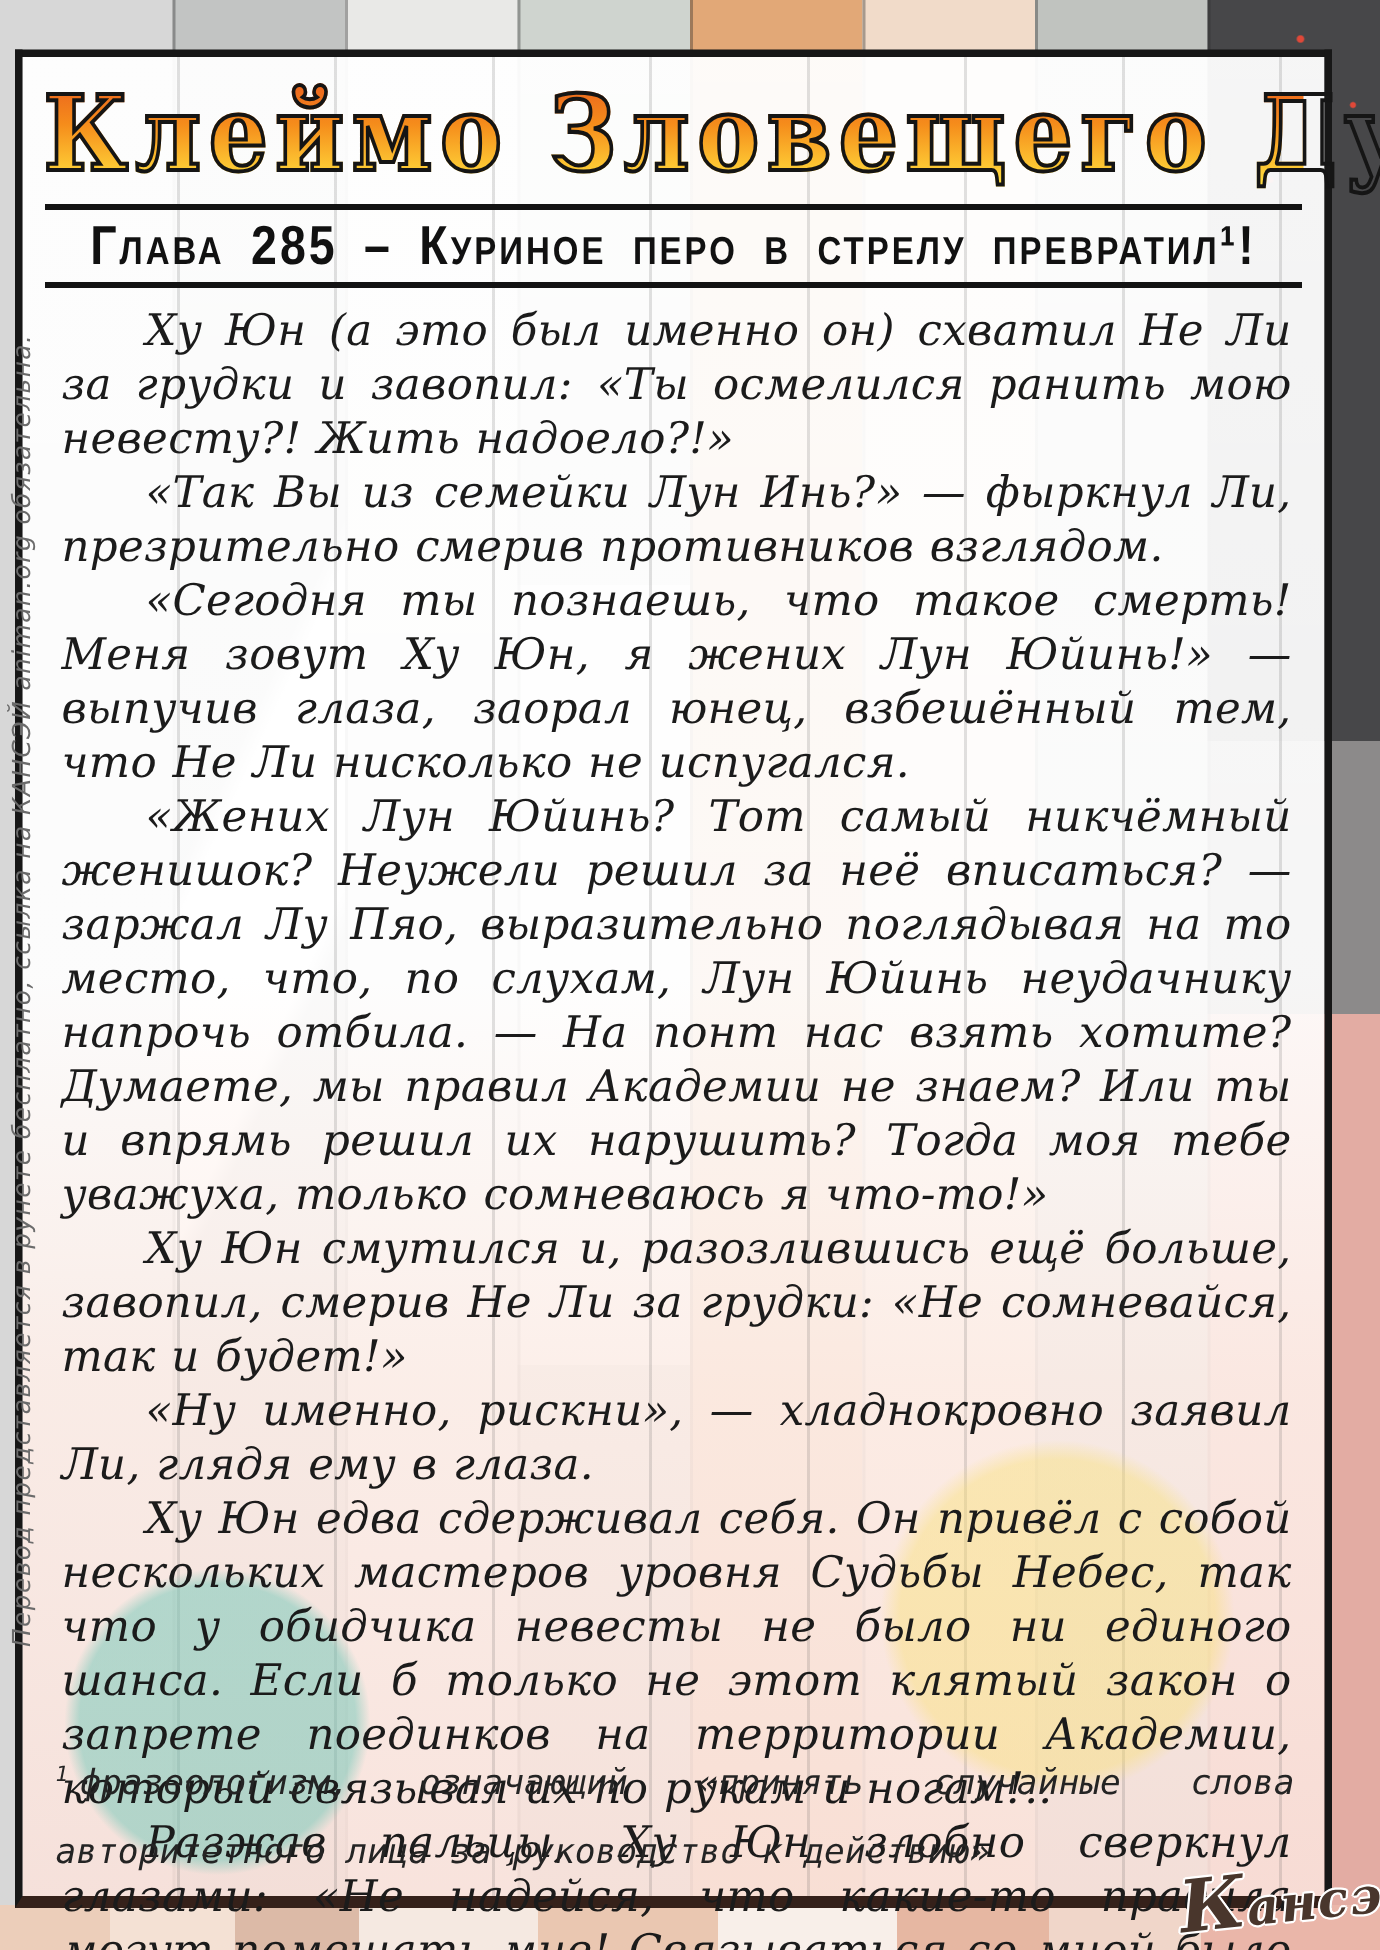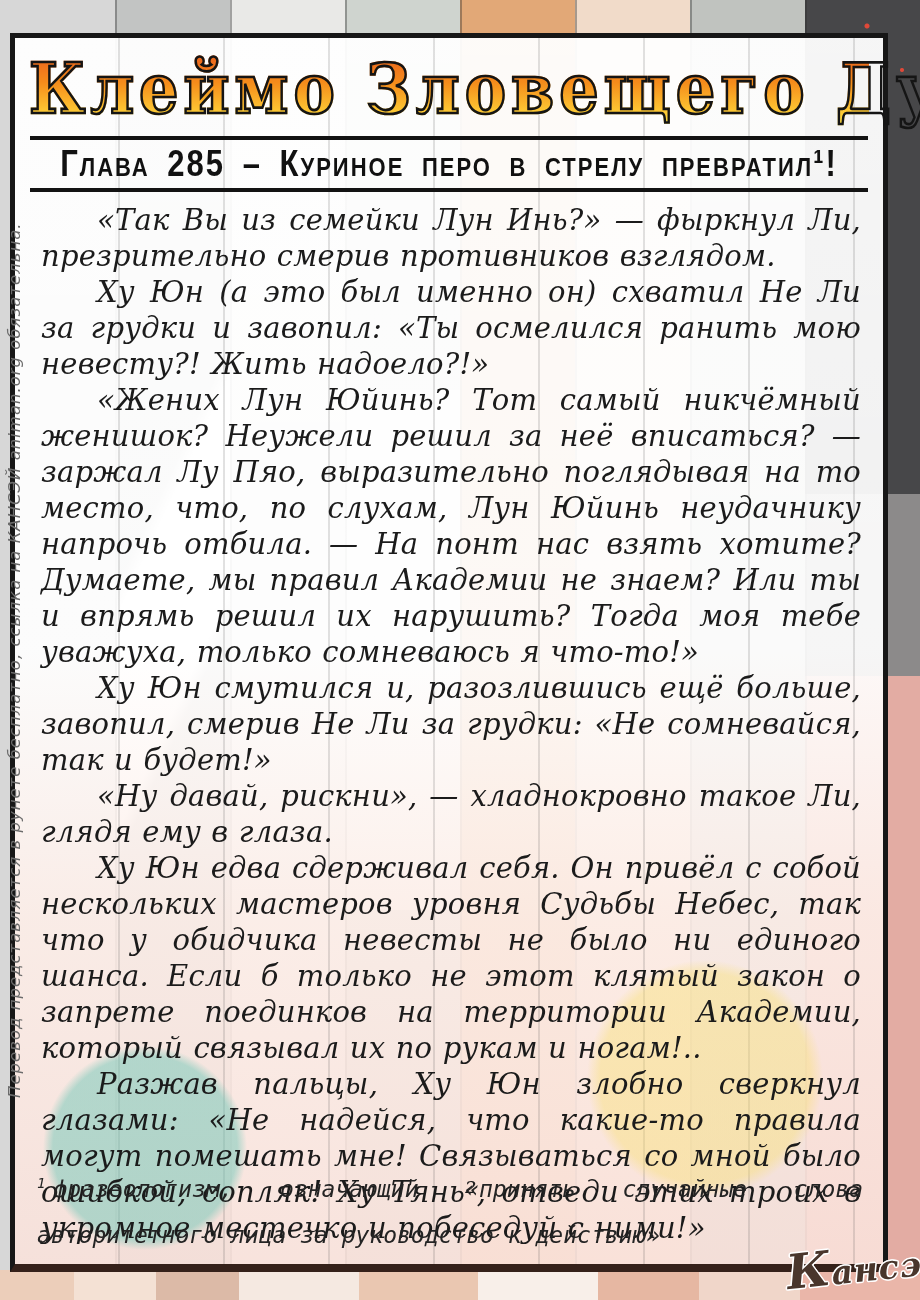--- a/index.html
+++ b/index.html
@@ -106,25 +106,26 @@
   <div class="side-note">Перевод представляется в рунете бесплатно, ссылка на КАНСЭЙ animan.org обязательна.</div>
 
   <div class="frame">
     <div class="title">Клеймо Зловещего Духа</div>
 
     <div class="rule"></div>
     <div class="chapter">Глава 285 – Куриное перо в стрелу превратил¹!</div>
     <div class="rule r2"></div>
 
     <div class="bodytext">
+      <p>Ху Юн (а это был именно он) схватил Не Ли за грудки и завопил: «Ты осмелился ранить мою невесту?! Жить надоело?!»</p>
       <p>«Так Вы из семейки Лун Инь?» — фыркнул Ли, презрительно смерив противников взглядом.</p>
-      <p>Ху Юн (а это был именно он) схватил Не Ли за грудки и завопил: «Ты осмелился ранить мою невесту?! Жить надоело?!»</p>
+      <p>«Сегодня ты познаешь, что такое смерть! Меня зовут Ху Юн, я жених Лун Юйинь!» — выпучив глаза, заорал юнец, взбешённый тем, что Не Ли нисколько не испугался.</p>
       <p>«Жених Лун Юйинь? Тот самый никчёмный женишок? Неужели решил за неё вписаться? — заржал Лу Пяо, выразительно поглядывая на то место, что, по слухам, Лун Юйинь неудачнику напрочь отбила. — На понт нас взять хотите? Думаете, мы правил Академии не знаем? Или ты и впрямь решил их нарушить? Тогда моя тебе уважуха, только сомневаюсь я что-то!»</p>
       <p>Ху Юн смутился и, разозлившись ещё больше, завопил, смерив Не Ли за грудки: «Не сомневайся, так и будет!»</p>
-      <p>«Ну давай, рискни», — хладнокровно такое Ли, глядя ему в глаза.</p>
+      <p>«Ну именно, рискни», — хладнокровно заявил Ли, глядя ему в глаза.</p>
       <p>Ху Юн едва сдерживал себя. Он привёл с собой нескольких мастеров уровня Судьбы Небес, так что у обидчика невесты не было ни единого шанса. Если б только не этот клятый закон о запрете поединков на территории Академии, который связывал их по рукам и ногам!..</p>
       <p>Разжав пальцы, Ху Юн злобно сверкнул глазами: «Не надейся, что какие-то правила могут помешать мне! Связываться со мной было ошибкой, сопляк! Ху Тянь², отведи этих троих в укромное местечко и побеседуй с ними!»</p>
 
     </div>
 
     <div class="footnotes">
       <p class="fn"><sup>1</sup><span>фразеологизм, означающий «принять случайные слова авторитетного лица за руководство к действию»</span></p>
     </div>
   </div>
 

